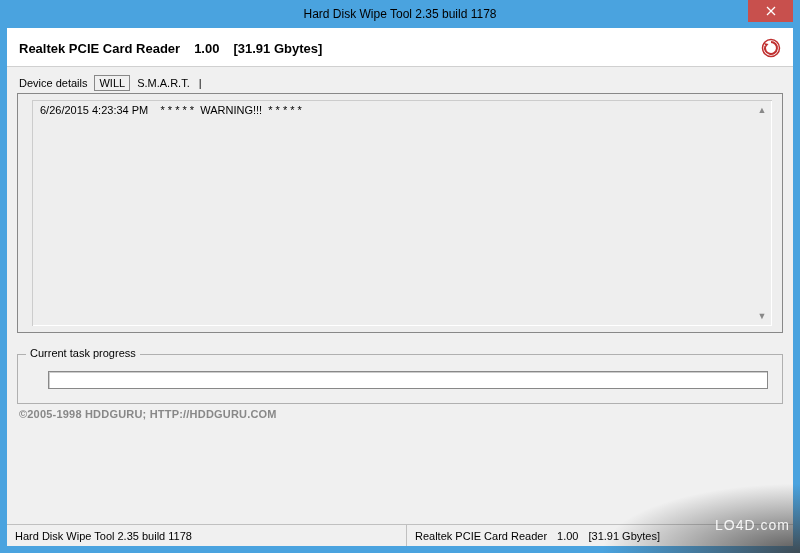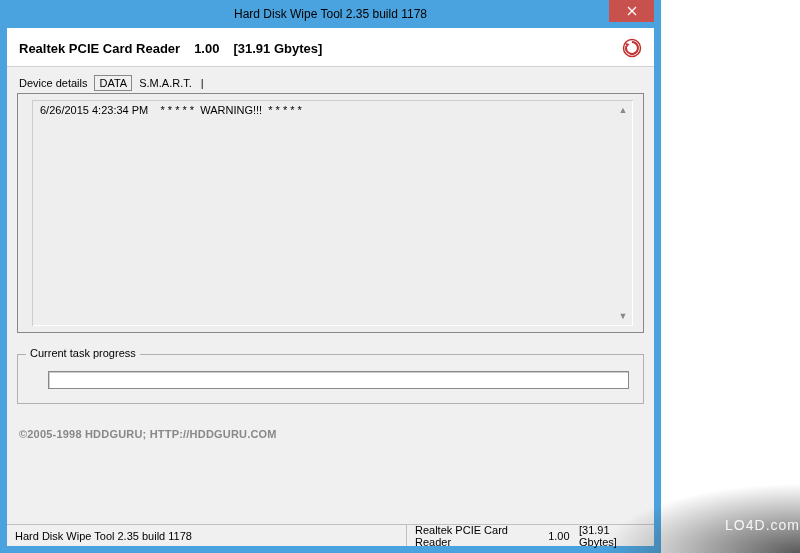--- a/index.html
+++ b/index.html
@@ -6,21 +6,21 @@
     body {
       font-family: "Segoe UI", Tahoma, Arial, sans-serif;
       font-size: 12px;
       background: #fff;
       width: 800px;
       height: 553px;
       overflow: hidden;
       position: relative;
     }
     .window {
-      width: 661px;
+      width: 800px;
       height: 553px;
       border: 7px solid #4aa3df;
       border-top-width: 0;
       background: #fff;
       display: flex;
       flex-direction: column;
     }
     .titlebar {
       background: #4aa3df;
       height: 28px;
@@ -122,21 +122,21 @@
       font-size: 9px;
       text-align: center;
       line-height: 12px;
     }
     .scroll-up { top: 4px; }
     .scroll-down { bottom: 4px; }
     .progress-group {
       border: 1px solid #b0b0b0;
       position: relative;
       padding: 16px 14px 14px 30px;
-      margin-bottom: 20px;
+      margin-bottom: 0;
       margin-top: 4px;
     }
     .progress-legend {
       position: absolute;
       top: -8px;
       left: 8px;
       background: #f0f0f0;
       padding: 0 4px;
       font-size: 11px;
     }
@@ -178,21 +178,21 @@
       border-right: 1px solid #c0c0c0;
       padding: 3px 8px;
       display: flex;
       align-items: center;
     }
     .status-cell:first-child { width: 400px; }
     .status-cell:last-child { flex: 1; border-right: none; }
     .sd-gap { display:inline-block; width: 10px;}
     .watermark {
       position: absolute;
-      right: 0;
+      right: 10px;
       bottom: 20px;
       font-size: 14px;
       color: rgba(255,255,255,0.9);
       letter-spacing: 1px;
       pointer-events: none;
       font-weight: 300;
     }
     .gradient-corner {
       position: absolute;
       right: 0;
@@ -228,21 +228,21 @@
         <circle cx="10" cy="10" r="8.5" fill="#fff" stroke="#c03030" stroke-width="1.5"></circle>
         <path d="M10 4 A6 6 0 1 1 4.3 8" fill="none" stroke="#c03030" stroke-width="2"></path>
         <path d="M3 5 L5 9 L7.5 6 Z" fill="#c03030"></path>
       </svg>
     </div>
   </div>
 
   <div class="content">
     <div class="tabs">
       <span class="tab">Device details</span>
-      <span class="tab active">DATA</span>
+      <span class="tab active">WILL</span>
       <span class="tab">S.M.A.R.T.</span>
       <span class="tabs-bracket">|</span>
     </div>
 
     <div class="log-panel">
       <div class="log-inner">
         <div class="log-line"><span>6/26/2015 4:23:34 PM</span>    <span>* * * * *  WARNING!!!  * * * * *</span></div>
         <div class="scroll-arrow scroll-up">▲</div>
         <div class="scroll-arrow scroll-down">▼</div>
       </div>

